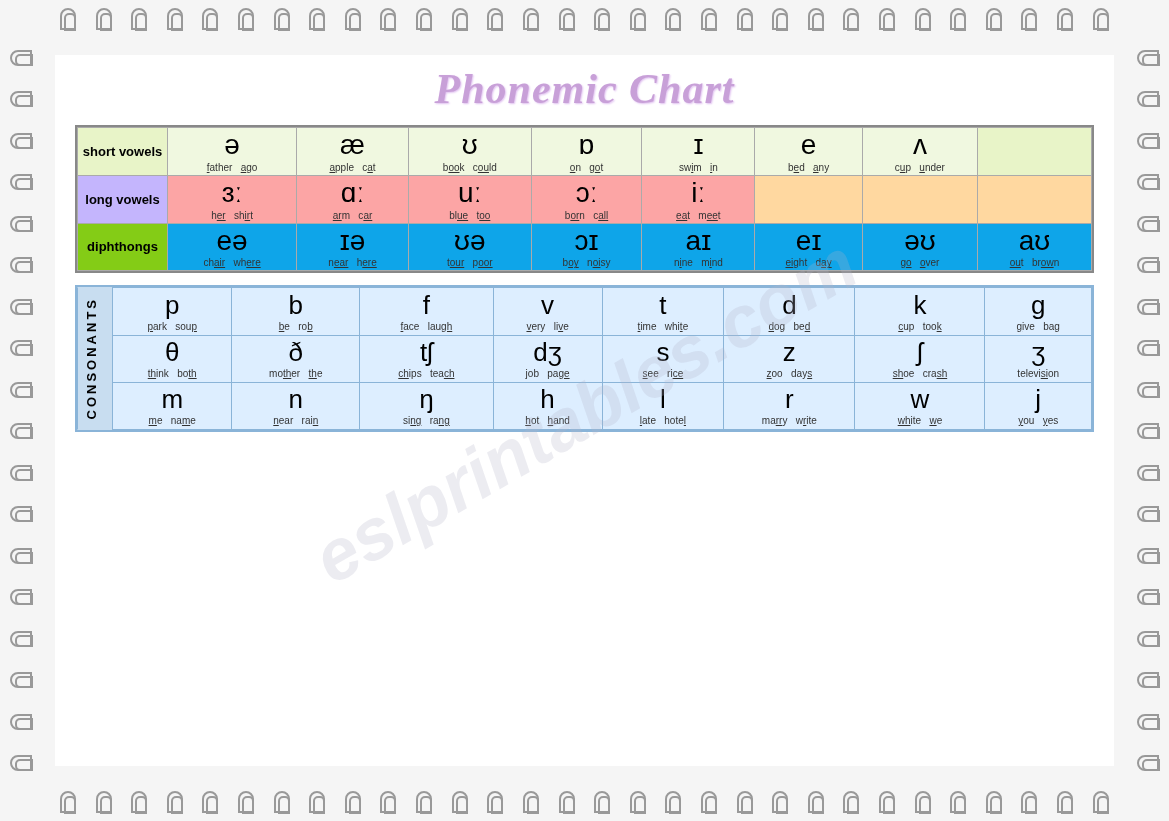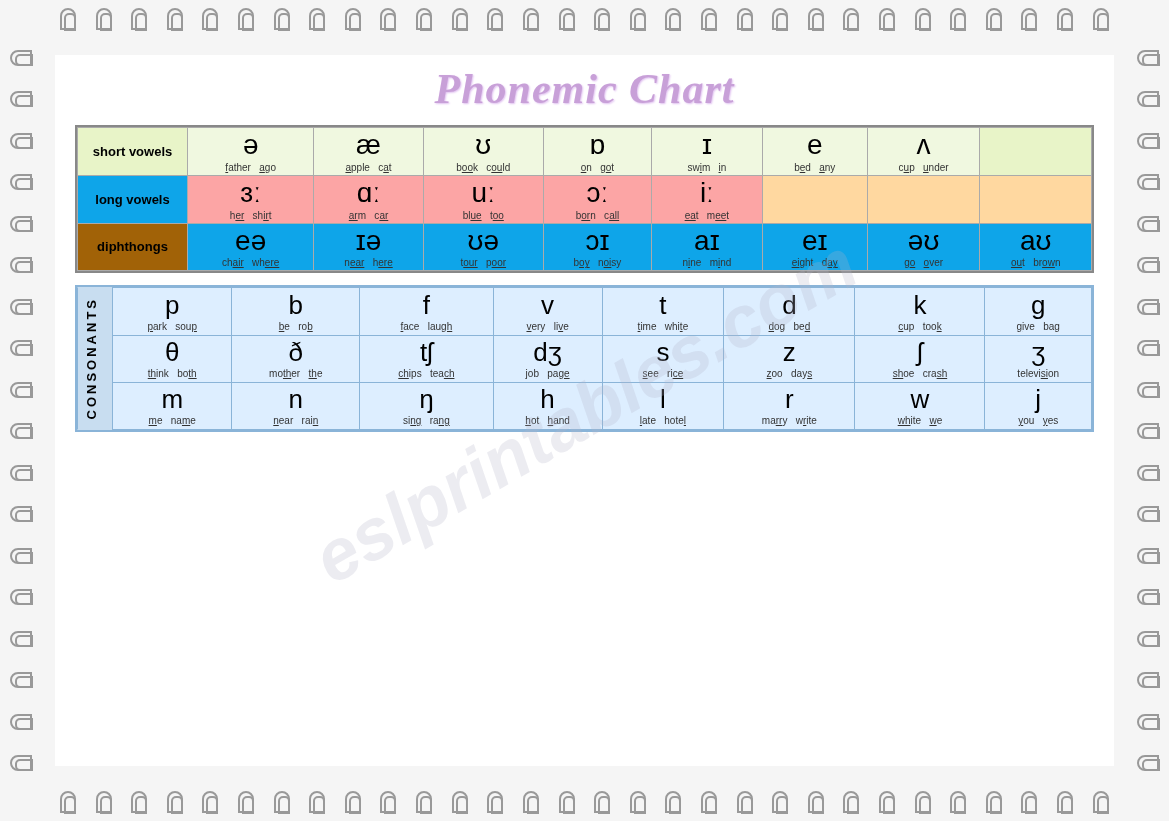--- a/index.html
+++ b/index.html
@@ -122,28 +122,28 @@
       border: 1px solid #aaa;
       text-align: center;
       vertical-align: middle;
       padding: 2px 4px;
     }
 
     .row-label {
       background: #e8f4c8;
       font-weight: bold;
       font-size: 13px;
-      width: 110px;
+      width: 90px;
       padding: 4px 6px;
       text-align: center;
       vertical-align: middle;
     }
 
-    .row-label.long { background: #0ea5e9; }
-    .row-label.diph { background: #a16207; }
+    .row-label.long { background: #c4b5fd; }
+    .row-label.diph { background: #84cc16; }
 
     .phoneme-symbol {
       font-size: 28px;
       font-family: 'Arial Unicode MS', Arial, sans-serif;
       display: block;
       line-height: 1.1;
     }
 
     .phoneme-words {
       font-size: 10px;

